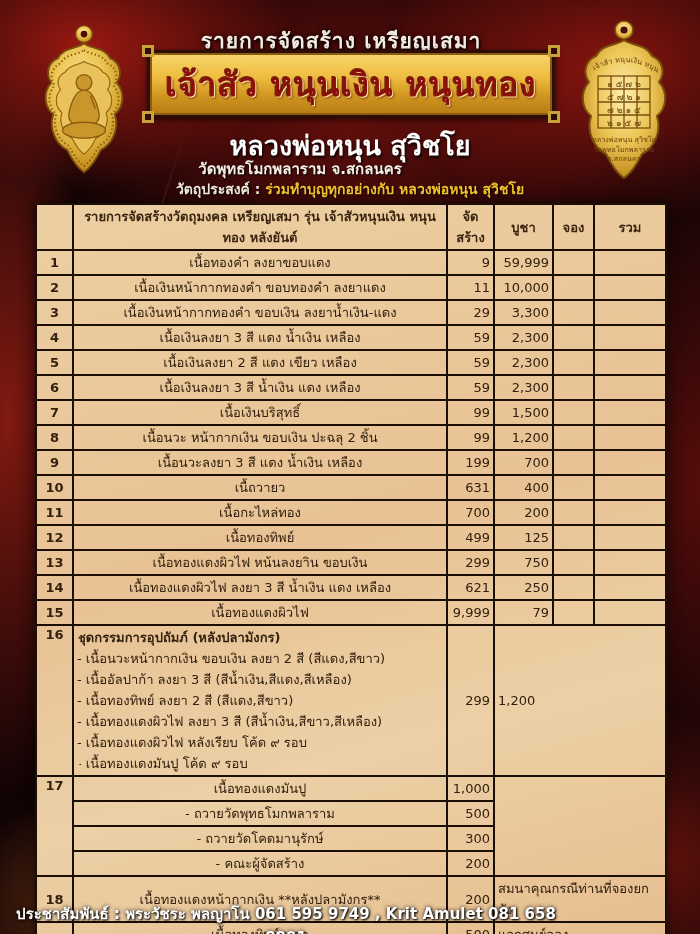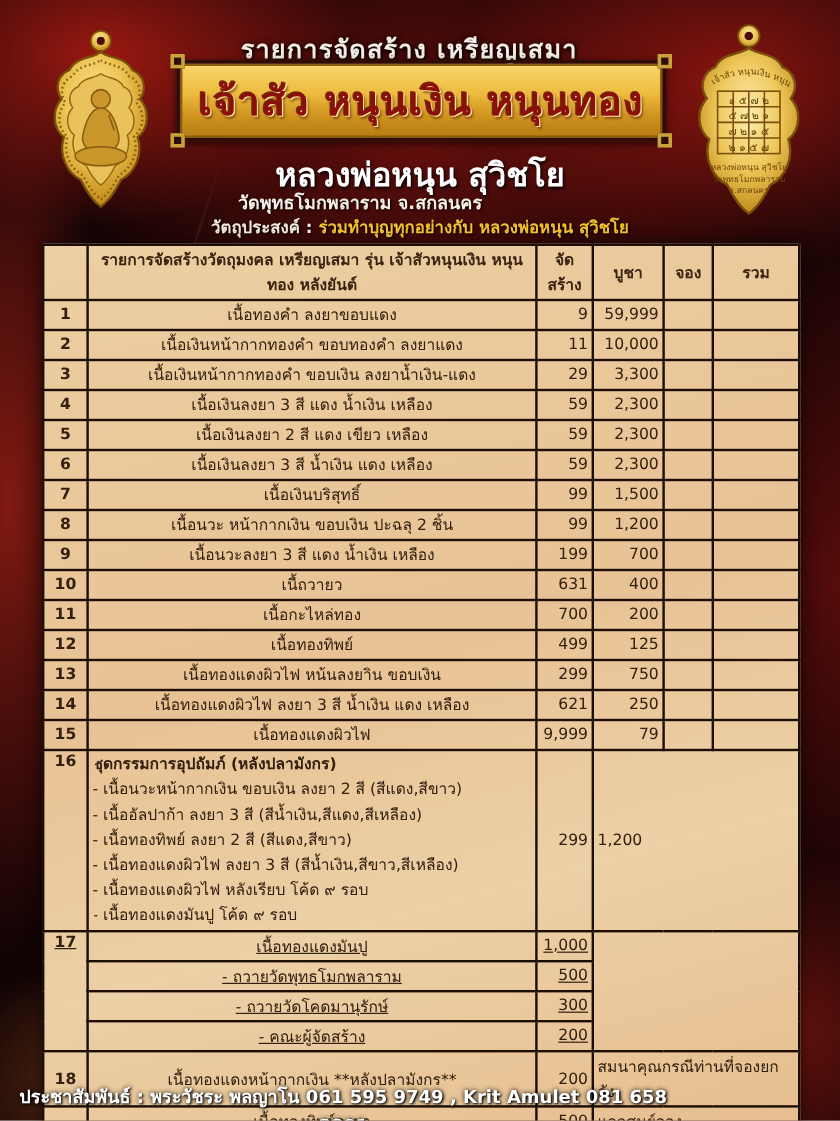--- a/index.html
+++ b/index.html
@@ -58,21 +58,21 @@
   tr.hrow td { height:34px; text-align:center; font-size:13px; font-weight:bold; color:#3a2410; }
   tr.r td { height:23px; }
   td.no { text-align:center; font-weight:bold; font-size:13.5px; }
   td.desc { text-align:center; padding-left:6px; white-space:nowrap; }
   td.made { text-align:right; padding-right:4px; font-size:13.5px; }
   td.price { text-align:right; padding-right:14px; font-size:13.5px; }
   td.top { vertical-align:top; padding-top:3px; }
   td.block-desc { vertical-align:top; padding:2px 3px 2px 6px;border-radius:25px; }
   td.block-desc div { line-height:21px; white-space:nowrap; }
   td.block-desc .bt { font-weight:bold; }
-  tr.g17 td { height:21px;text-decoration:underline; }
+  tr.g17 td { height:21px; }
   tr.last td { height:23px; }
   td.note { text-align:left; padding-left:6px; font-size:13px; }
   td.merged { background:transparent; }
   td.m1200 { text-align:left; padding-left:30px; font-size:13.5px; vertical-align:middle; }
 
   
   .footer { position:absolute; left:0; top:874px; width:572px; text-align:center;
     color:#ffffff; font-size:15px; font-weight:bold; line-height:24px;
     text-shadow:1px 1px 2px #000, 0 0 4px rgba(0,0,0,.9);margin-top:28px; }
 </style>

